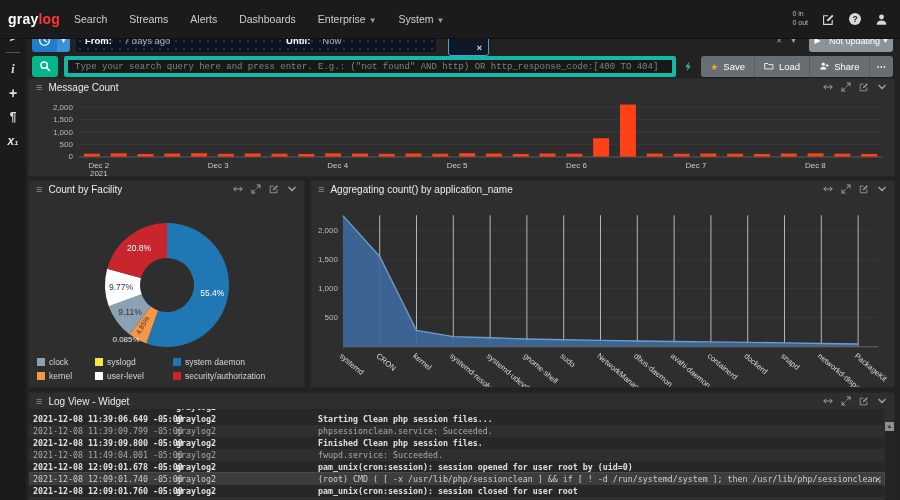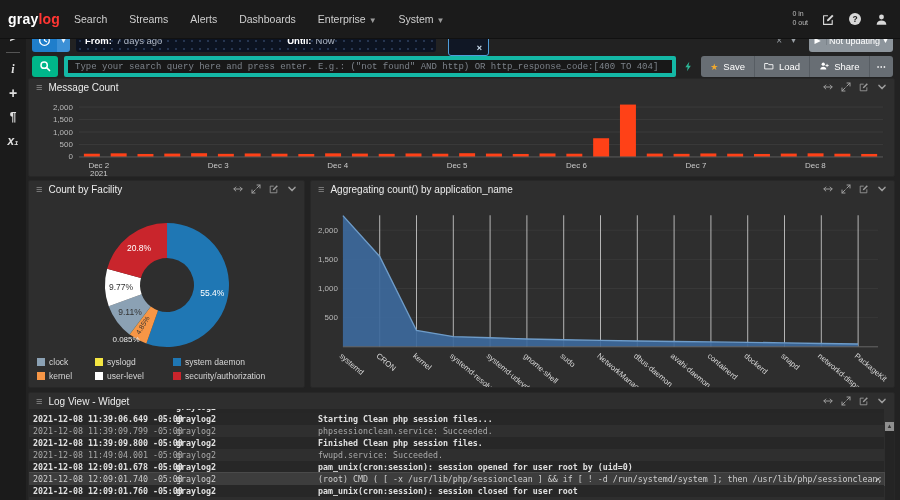--- a/index.html
+++ b/index.html
@@ -29,21 +29,21 @@
   
   #timebar{position:absolute;left:6px;top:3px;width:861px;height:23px;display:flex;gap:6px;align-items:stretch;}
   .clock-btn{width:38px;display:flex;border-radius:3px;overflow:hidden;cursor:pointer;}
   .clock-main{width:25px;background:#1f7ecb;display:flex;align-items:center;justify-content:center;color:#fff;}
   .clock-main svg{width:13px;height:13px;}
   .clock-caret{width:13px;background:#3c90d6;color:#eaf3fb;font-size:7px;display:flex;align-items:center;justify-content:center;}
   .time-field{width:360px;background:#0c1321;border-radius:3px;display:flex;align-items:center;
     padding:0 9px;font-size:9.5px;color:#fff;cursor:text;
     background-image:radial-gradient(circle,#263550 .8px,transparent .9px);background-size:8px 8px;}
   .time-field b{font-weight:bold;color:#fff;margin-right:4px;}
-  .time-field .tv{color:#aeb6c2;}
+  .time-field .tv{color:#aeb6c2;margin-left:8px;}
   .tf-sp1{flex:1.35;} .tf-sp2{flex:1;}
   .stream-select{flex:1;display:flex;align-items:center;padding:0 6px;border-radius:3px;}
   .chip{display:flex;align-items:flex-end;gap:5px;border:1px solid #4f9dd9;background:#101725;
     color:#fff;font-size:9px;border-radius:3px;padding:2px 6px;cursor:pointer;flex-direction:column;}
   .chip .x{color:#cfe2f3;font-weight:bold;cursor:pointer;}
   .ss-right{margin-left:auto;display:flex;align-items:center;gap:8px;color:#9aa0a6;font-size:10px;}
   .refresh-btn{width:84px;background:#8d959c;border-radius:3px;display:flex;align-items:center;
     color:#fff;font-size:9px;cursor:pointer;}
   .refresh-play{width:18px;text-align:center;font-size:8px;border-right:1px solid #7b838a;}
   .refresh-lbl{flex:1;text-align:center;}

